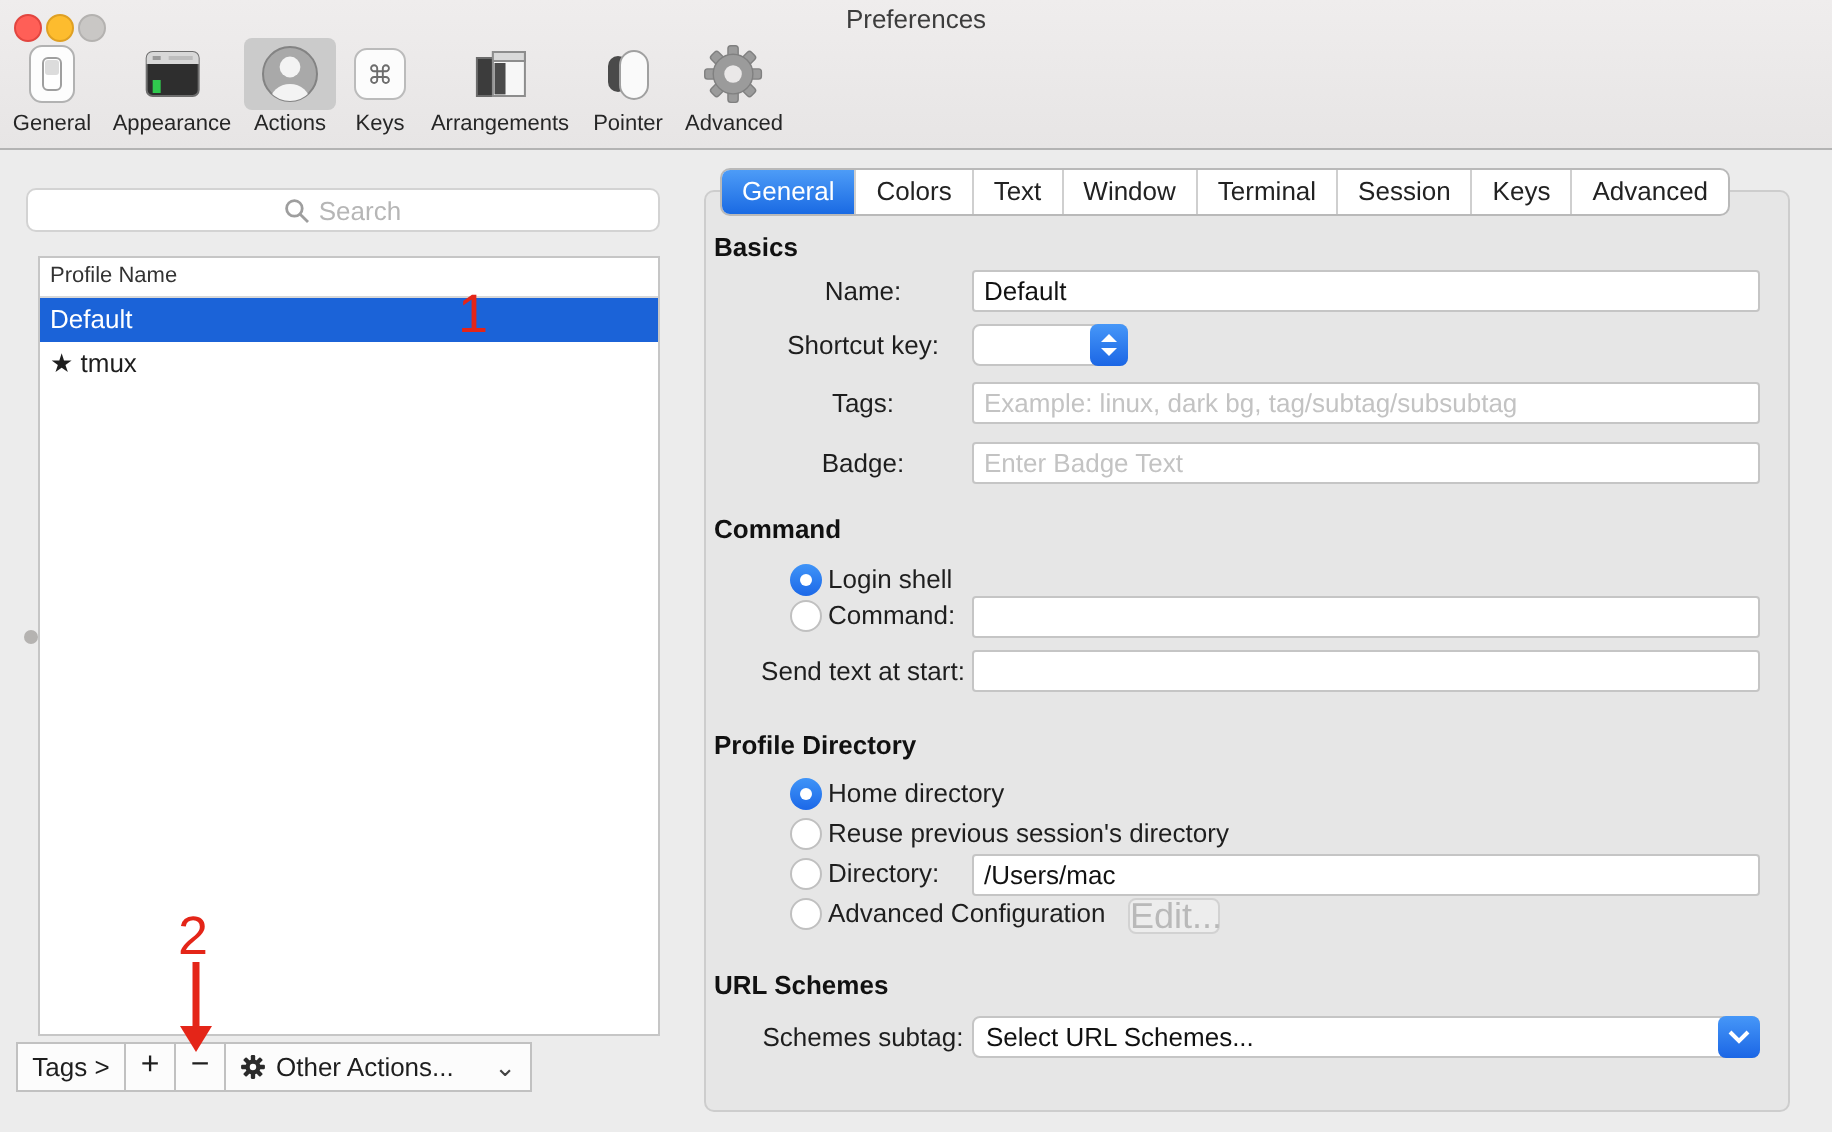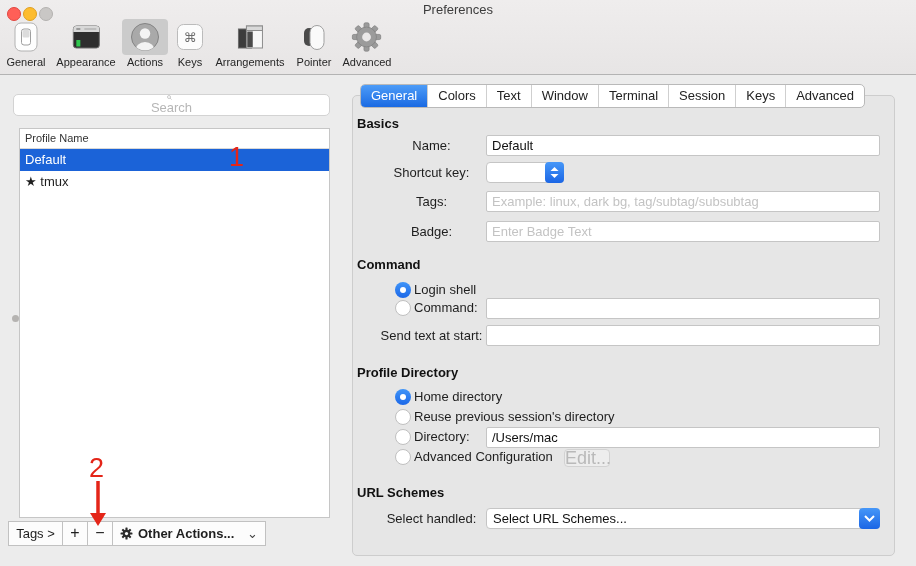--- a/index.html
+++ b/index.html
@@ -14,38 +14,38 @@
   .tl-zoom{left:39px;background:#c9c7c5;border:0.5px solid #b4b2b0;}
   .win-title{position:absolute;top:2px;left:0;width:100%;text-align:center;color:#3c3c3c;}
   .tb-item{position:absolute;top:19px;transform:translateX(-50%);
            display:flex;flex-direction:column;align-items:center;}
   .tb-icon{width:46px;height:36px;display:flex;align-items:center;justify-content:center;border-radius:4px;}
   .tb-item.selected .tb-icon{background:#cbcbcb;}
   .tb-label{font-size:11px;margin-top:1px;color:#262626;white-space:nowrap;}
   
   .search{position:absolute;left:13px;top:94px;width:317px;height:22px;background:#fff;
           border:1px solid #d3d3d3;border-radius:5px;display:flex;align-items:center;
-          justify-content:center;color:#b6b6b6;box-sizing:border-box;flex-direction:column;}
+          justify-content:center;color:#b6b6b6;box-sizing:border-box;}
   .search svg{margin-right:4px;}
   .plist{position:absolute;left:19px;top:128px;width:311px;height:390px;background:#fff;
          border:1px solid #c6c6c6;box-sizing:border-box;}
   .plist-header{height:19px;line-height:19px;padding-left:5px;font-size:11px;color:#333;
                 border-bottom:1px solid #d8d8d8;}
   .prow{height:22px;line-height:22px;padding-left:5px;}
   .prow.selected{background:#1b63d8;color:#fff;}
   .dot-artifact{position:absolute;left:12px;top:315px;width:7px;height:7px;border-radius:50%;background:#b5b3b1;}
   
   .bbar{position:absolute;left:8px;top:521px;height:25px;display:flex;font-size:13px;}
   .bbtn{border:1px solid #c1c1c1;background:#fcfcfc;height:25px;line-height:23px;
         box-sizing:border-box;text-align:center;margin-left:-1px;}
   .bbtn:first-child{margin-left:0;}
   .b-tags{width:55px;}
   .b-plus,.b-minus{width:26px;font-size:16px;line-height:21px;}
   .b-other{width:154px;display:flex;align-items:center;padding:0 7px;}
-  .b-other .lbl{margin-left:5px;font-weight:bold;}
+  .b-other .lbl{margin-left:5px;}
   .b-other .chev{margin-left:auto;color:#444;}
   
   .ann{position:absolute;color:#e42518;font-size:27px;line-height:1;font-weight:400;}
   .ann1{left:229px;top:144px;}
   .ann2{left:89px;top:455px;}
   .arrow2{position:absolute;left:87px;top:481px;}
   
   .content-box{position:absolute;left:352px;top:95px;width:543px;height:461px;
                background:#e6e6e6;border:1px solid #cdcdcd;border-radius:5px;box-sizing:border-box;}
   .tabbar{position:absolute;left:360px;top:84px;height:22px;display:flex;background:#fff;
@@ -264,21 +264,21 @@
 <div class="radio off" style="top:409px"></div>
 <div class="llabel" style="left:414px;top:409px">Reuse previous session's directory</div>
 <div class="radio off" style="top:429px"></div>
 <div class="llabel" style="left:414px;top:429px">Directory:</div>
 <input class="field" style="top: 427px;" value="/Users/mac">
 <div class="radio off" style="top:449px"></div>
 <div class="llabel" style="left:414px;top:449px">Advanced Configuration</div>
 <div class="edit-btn">Edit...</div>
 
 <div class="headline" style="left:357px;top:485px">URL Schemes</div>
-<div class="rlabel" style="top:508px">Select handled:</div>
+<div class="rlabel" style="top:508px">Schemes subtag:</div>
 <div class="schemes-dd">
   <span>Select URL Schemes...</span>
   <span class="schemes-btn">
     <svg width="11" height="7" viewBox="0 0 11 7">
         <polyline points="1,1 5.5,5.5 10,1" fill="none" stroke="#fff" stroke-width="2"></polyline>
       </svg>
   </span>
 </div>
 
 </body></html>

